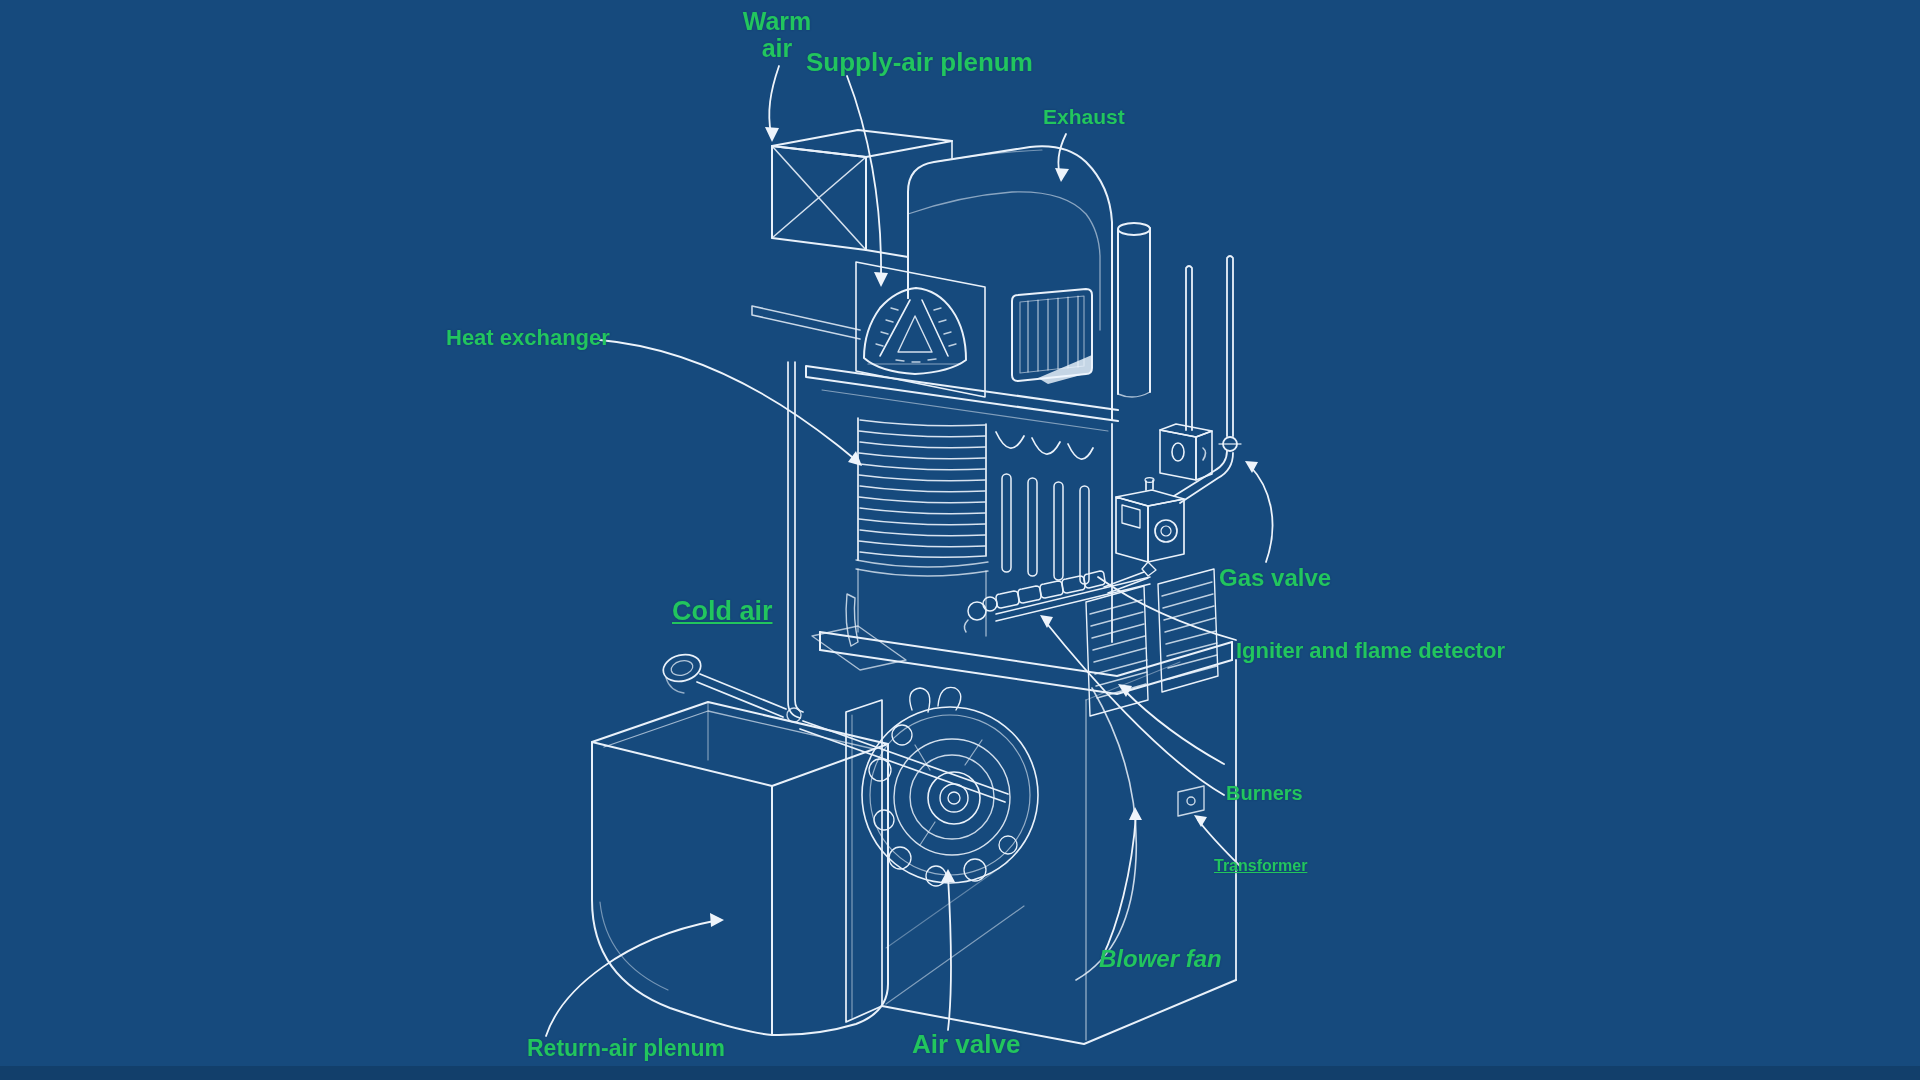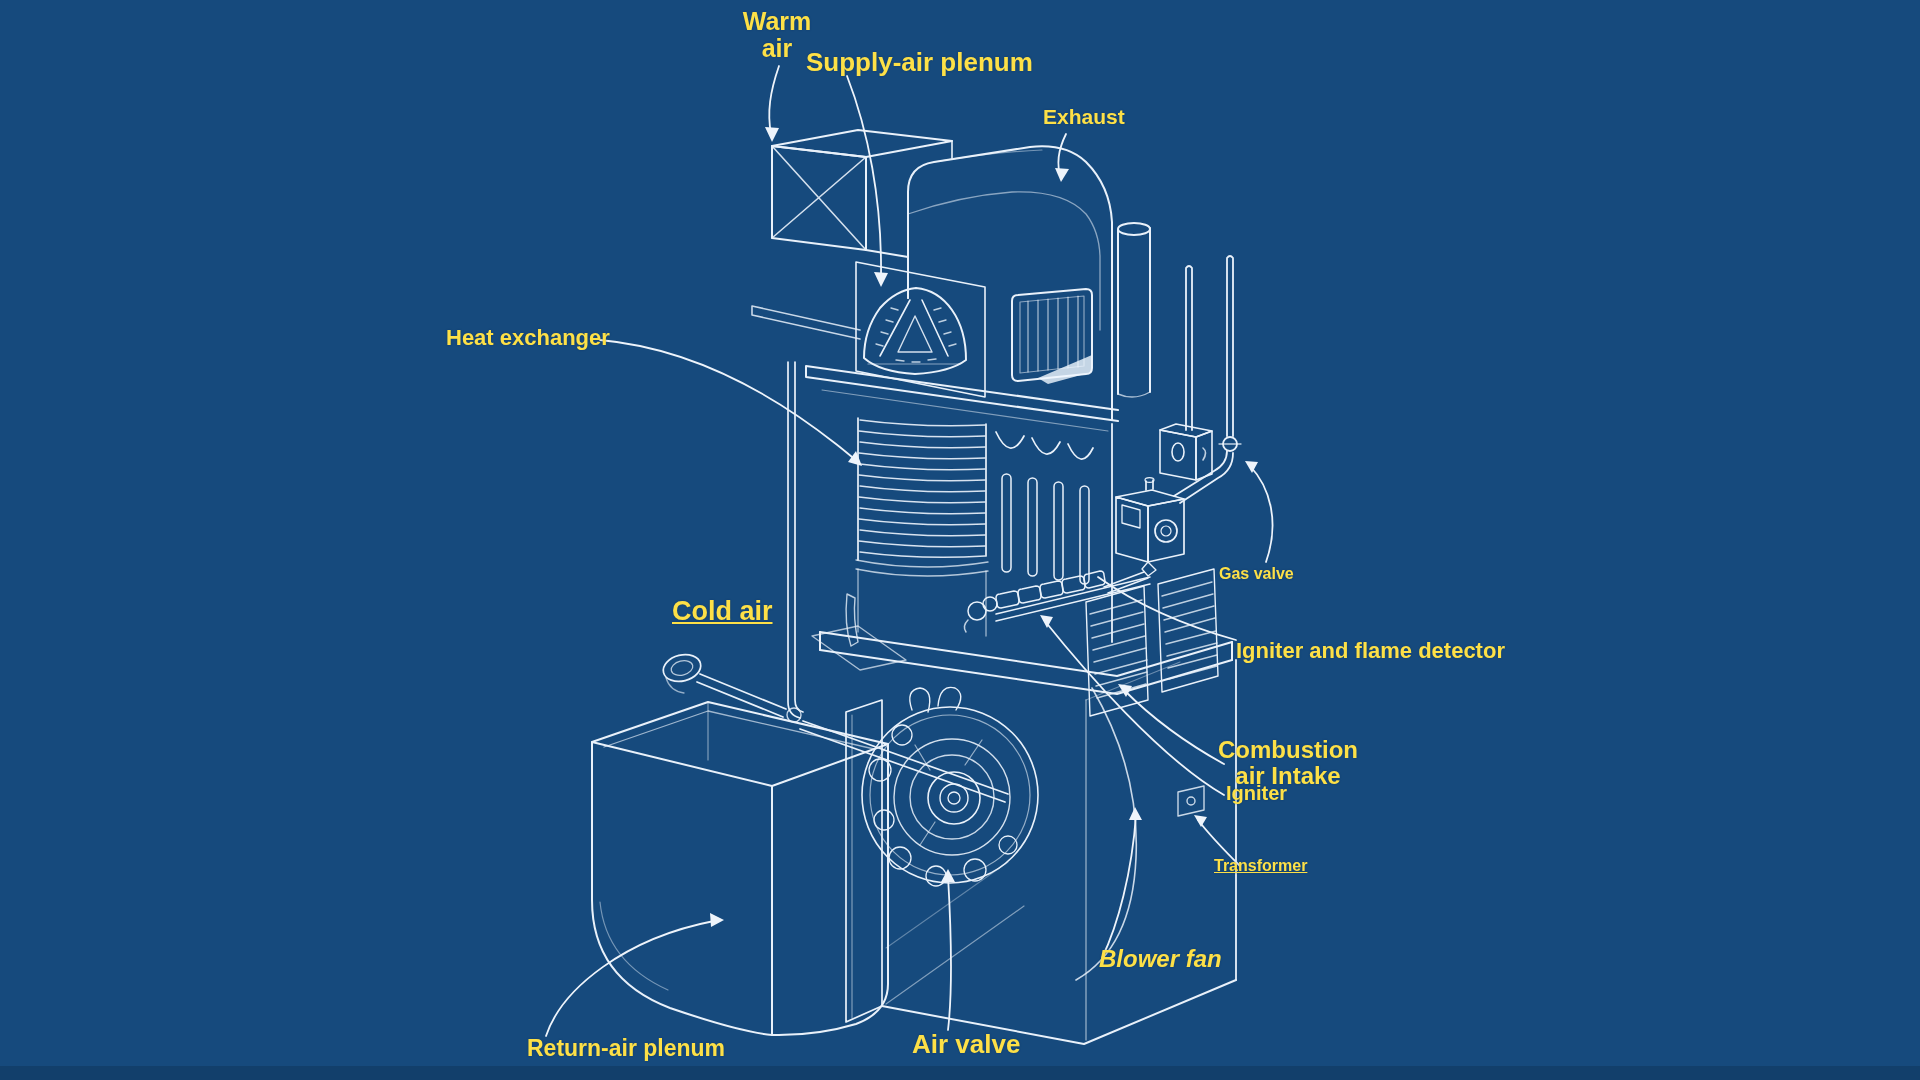--- a/index.html
+++ b/index.html
@@ -7,30 +7,30 @@
     position:relative;width:1920px;height:1080px;overflow:hidden;
     background:#164a7d;
     font-family:"Liberation Sans","DejaVu Sans",sans-serif;
   }
   #footer-strip{
     position:absolute;left:0;bottom:0;width:1920px;height:14px;
     background:#123f6b;
   }
   svg.diagram{position:absolute;left:0;top:0;}
   .lbl{
-    position:absolute;color:#fde047;font-weight:bold;line-height:1.08;
+    position:absolute;color:#22c55e;font-weight:bold;line-height:1.08;
     white-space:nowrap;text-shadow:0 0 2px rgba(10,40,80,.45);
   }
   .lbl.center{text-align:center;white-space:normal;}
   #lbl-warm-air{left:720px;top:8px;width:114px;font-size:25px;}
   #lbl-supply{left:806px;top:48px;font-size:26px;}
   #lbl-exhaust{left:1043px;top:106px;font-size:21px;}
   #lbl-heatx{left:446px;top:326px;font-size:22px;}
   #lbl-cold{left:672px;top:597px;font-size:27px;text-decoration:underline;}
-  #lbl-gasvalve{left:1219px;top:565px;font-size:16px;text-align:right;}
+  #lbl-gasvalve{left:1219px;top:565px;font-size:24px;text-align:right;}
   #lbl-igniter{left:1236px;top:627px;font-size:22px;margin-top:12px;}
   #lbl-combustion{left:1205px;top:737px;width:166px;font-size:24px;}
   #lbl-burners{left:1226px;top:783px;font-size:20px;}
   #lbl-transformer{left:1214px;top:857px;font-size:16px;text-decoration:underline;}
   #lbl-blower{left:1099px;top:946px;font-size:24px;font-style:italic;}
   #lbl-airfilter{left:912px;top:1030px;font-size:26px;}
   #lbl-return{left:527px;top:1036px;font-size:23px;}
 </style>
 </head>
 <body>
@@ -256,24 +256,20 @@
   <div class="lbl center" id="lbl-warm-air">
     <div>Warm</div>
     <div>air</div>
   </div>
   <div class="lbl" id="lbl-supply">Supply-air plenum</div>
   <div class="lbl" id="lbl-exhaust">Exhaust</div>
   <div class="lbl" id="lbl-heatx">Heat exchanger</div>
   <div class="lbl" id="lbl-cold">Cold air</div>
   <div class="lbl" id="lbl-gasvalve">Gas valve</div>
   <div class="lbl" id="lbl-igniter">Igniter and flame detector</div>
-  <div class="lbl center" id="lbl-combustion">
-    <div>Combustion</div>
-    <div>air Intake</div>
-  </div>
-  <div class="lbl" id="lbl-burners">Igniter</div>
+  <div class="lbl" id="lbl-burners">Burners</div>
   <div class="lbl" id="lbl-transformer">Transformer</div>
   <div class="lbl" id="lbl-blower">Blower fan</div>
   <div class="lbl" id="lbl-airfilter">Air valve</div>
   <div class="lbl" id="lbl-return">Return-air plenum</div>
 
   <div id="footer-strip"></div>
 </div>
 
 </body></html>

